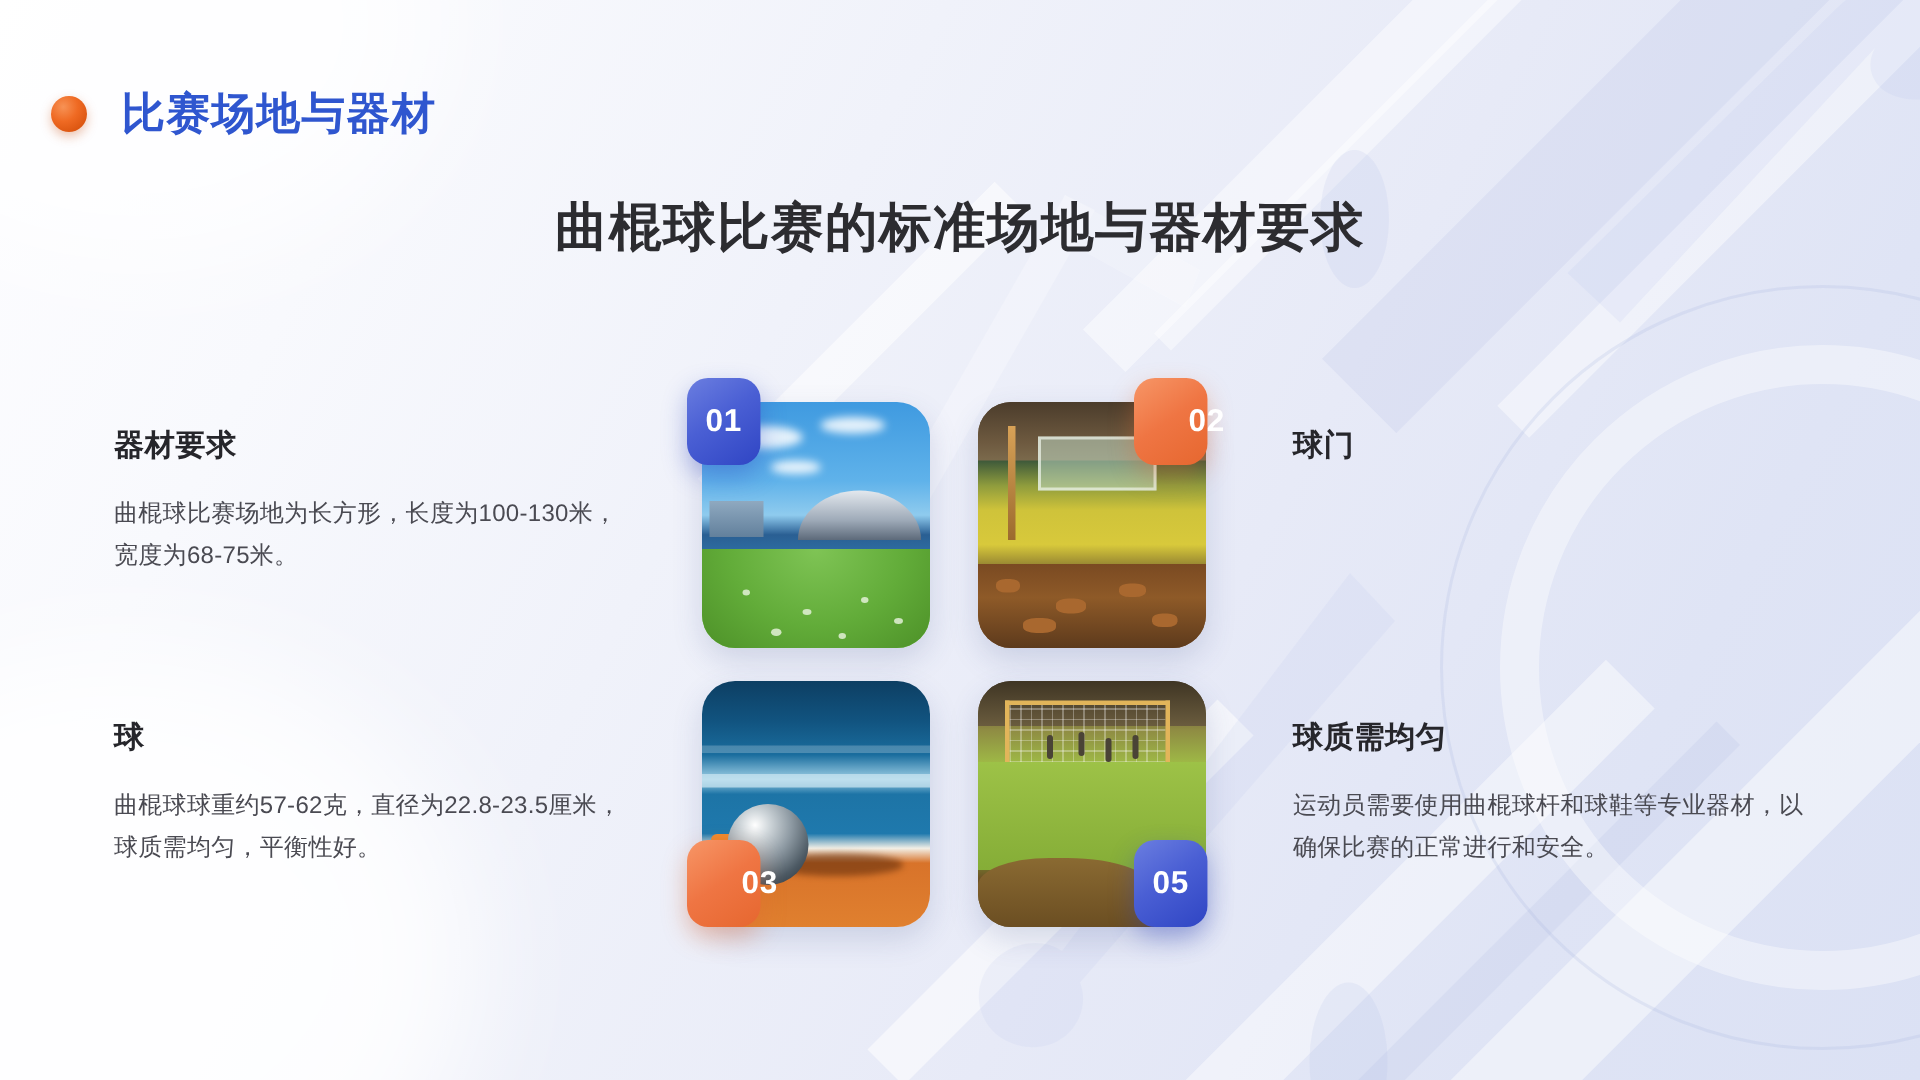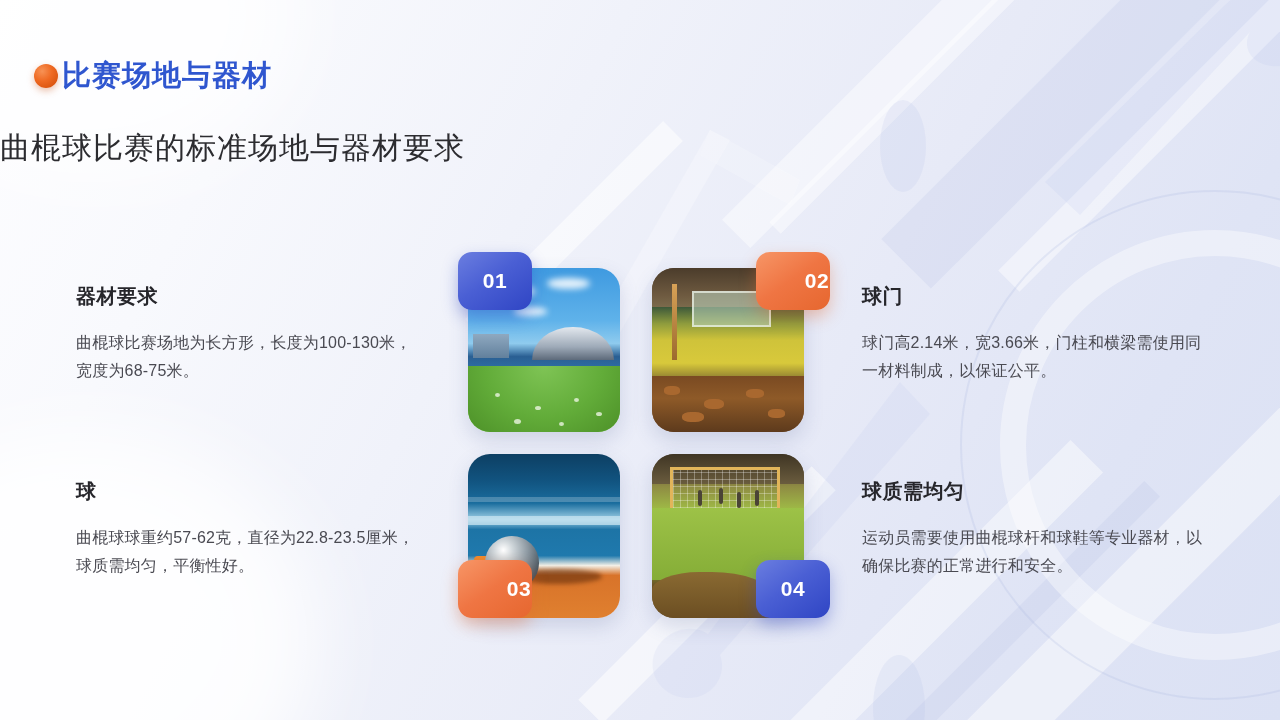--- a/index.html
+++ b/index.html
@@ -72,21 +72,21 @@
     filter: blur(40px);
   }
 
   
   .header {
     position: absolute;
     left: 34px;
     top: 56px;
     display: flex;
     align-items: center;
-    gap: 4px;
+    gap: 23px;
   }
 
   .header-dot {
     width: 24px;
     height: 24px;
     border-radius: 50%;
     background:
       radial-gradient(circle at 34% 30%, #f79255 0%, #ef6a23 42%, #db5510 78%, #c44a0c 100%);
     box-shadow: 0 3px 7px rgba(200,80,20,0.35);
     flex: 0 0 auto;
@@ -99,23 +99,23 @@
     letter-spacing: 1px;
     white-space: nowrap;
   }
 
   
   .main-title {
     position: absolute;
     left: 0;
     right: 0;
     top: 128px;
-    text-align: left;
-    font-size: 30px;
-    font-weight: normal;
+    text-align: center;
+    font-size: 35px;
+    font-weight: bold;
     color: #2c2c30;
     letter-spacing: 1px;
   }
 
   
   .block {
     position: absolute;
     width: 345px;
   }
   .block-left  { left: 76px; }
@@ -160,21 +160,21 @@
   .card-1 { left: 2px;   top: 16px;  }
   .card-2 { left: 186px; top: 16px;  }
   .card-3 { left: 2px;   top: 202px; }
   .card-4 { left: 186px; top: 202px; }
 
   .card-img { position: absolute; inset: 0; }
 
   
   .badge {
     position: absolute;
-    width: 74px;
+    width: 49px;
     height: 58px;
     border-radius: 14px;
     display: flex;
     align-items: center;
     justify-content: center;
     color: #ffffff;
     font-size: 21px;
     font-weight: bold;
     letter-spacing: 0.5px;
   }
@@ -306,21 +306,20 @@
     <div class="block-body">曲棍球比赛场地为长方形，长度为100-130米，宽度为68-75米。</div>
   </div>
 
   <div class="block block-left block-row2">
     <div class="block-title">球</div>
     <div class="block-body">曲棍球球重约57-62克，直径为22.8-23.5厘米，球质需均匀，平衡性好。</div>
   </div>
 
   <div class="block block-right block-row1">
     <div class="block-title">球门</div>
-    <div class="block-body">球门高2.14米，宽3.66米，门柱和横梁需使用同一材料制成，以保证公平。</div>
   </div>
 
   <div class="block block-right block-row2">
     <div class="block-title">球质需均匀</div>
     <div class="block-body">运动员需要使用曲棍球杆和球鞋等专业器材，以确保比赛的正常进行和安全。</div>
   </div>
 
   <div class="cards">
 
     <div class="card card-1">
@@ -374,16 +373,16 @@
         <div class="player" style="left:44%; top:21%;"></div>
         <div class="player" style="left:56%; top:23%;"></div>
         <div class="player" style="left:68%; top:22%;"></div>
         <div class="leafpile"></div>
       </div>
     </div>
 
     <div class="badge badge-blue badge-1">01</div>
     <div class="badge badge-orange badge-2">02</div>
     <div class="badge badge-orange badge-3">03</div>
-    <div class="badge badge-blue badge-4">04</div>
+    <div class="badge badge-blue badge-4">05</div>
   </div>
 
 </div>
 
 </body></html>

